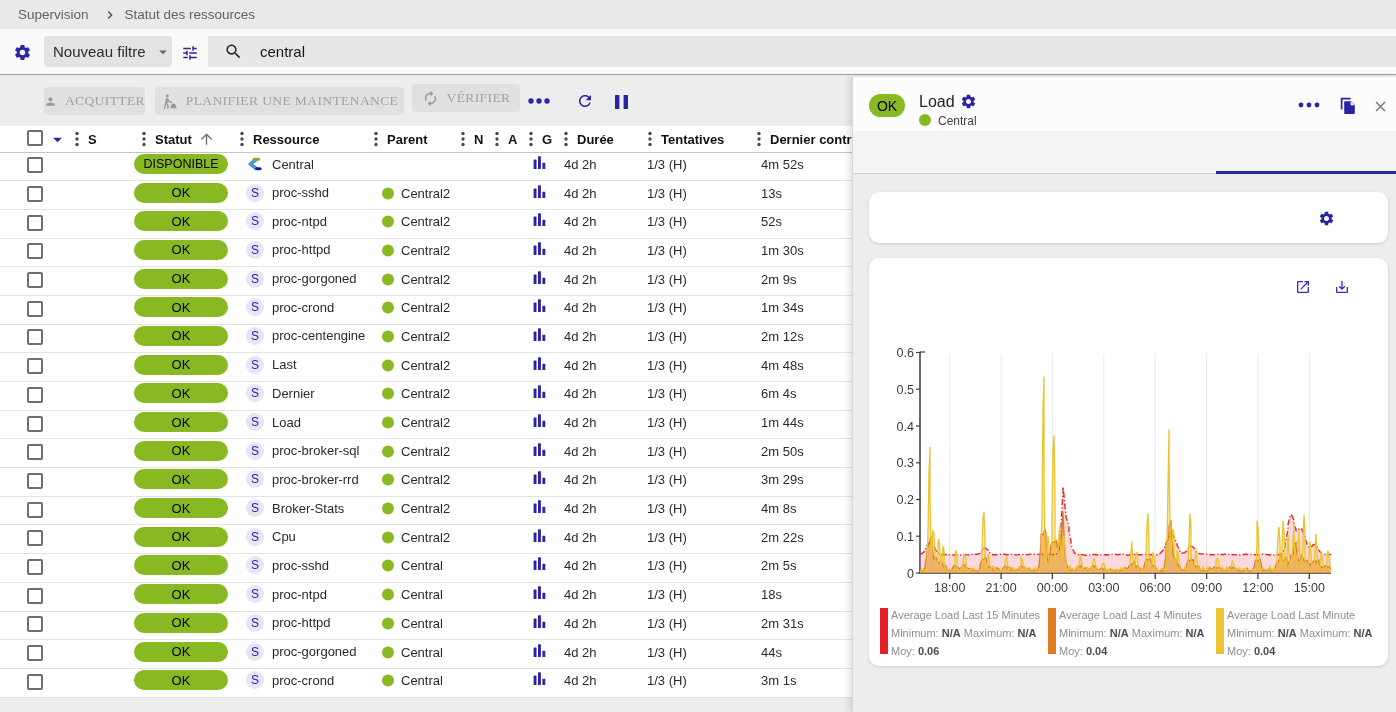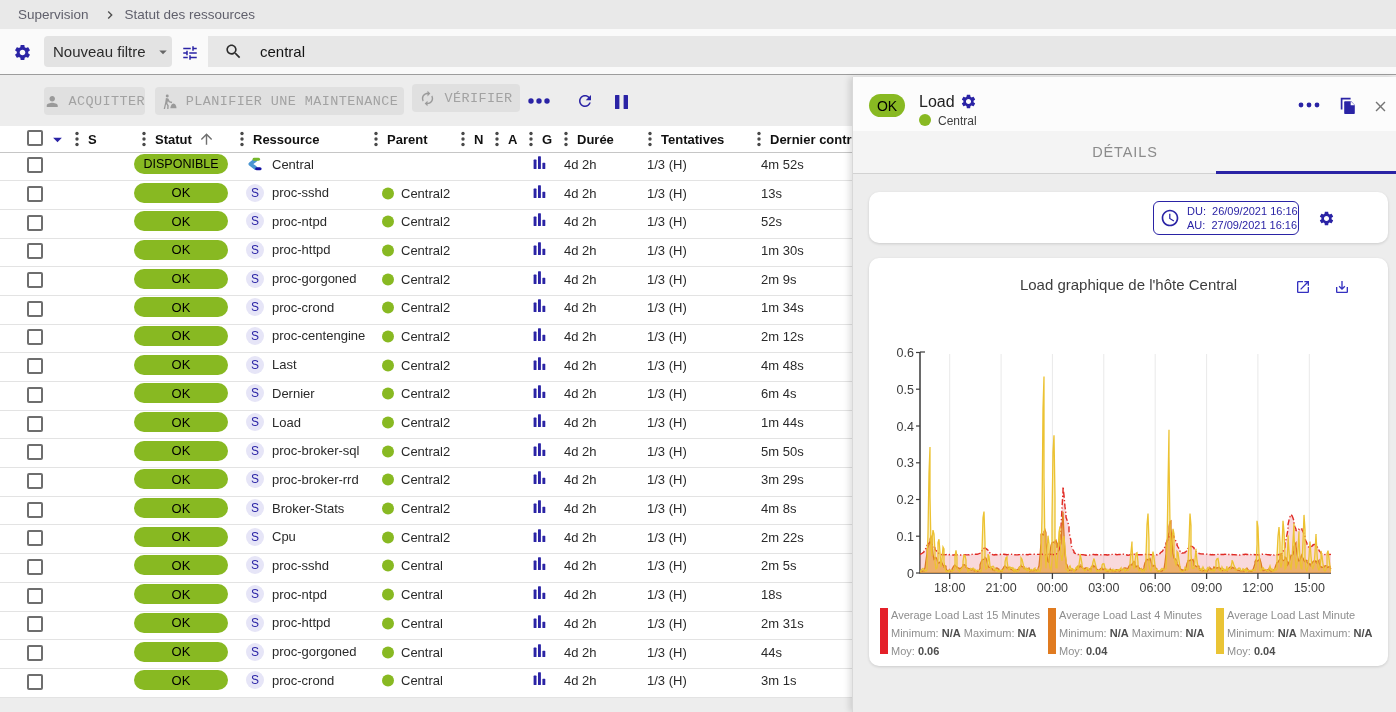--- a/index.html
+++ b/index.html
@@ -3,21 +3,21 @@
 * { margin:0; padding:0; box-sizing:border-box; }
 body { width:1396px; height:712px; background:#ededed; font-family:"Liberation Sans",sans-serif; position:relative; overflow:hidden; }
 .abs { position:absolute; }
 .cb { position:absolute; top:calc(50% - 1px); transform:translateY(-50%); width:16px; height:16px; border:2px solid #6e6e6e; border-radius:2px; background:#fff; }
 .chip { position:absolute; left:134px; top:calc(50% - 2.5px); transform:translateY(-50%); width:94px; height:20px; border-radius:10px; background:#88b922; color:#000; display:flex; align-items:center; justify-content:center; font-weight:400; }
 .tr { position:relative; height:28.7px; border-bottom:1px solid #e3e3e3; background:#fff; }
 .cell { position:absolute; top:calc(50% - 2.5px); transform:translateY(-50%); font-size:13px; color:#2a2a2a; white-space:nowrap; }
 .hc { position:absolute; top:50%; transform:translateY(-50%); font-size:13px; color:#111; white-space:nowrap; display:inline-flex; align-items:center; }
 .hc .dots { margin-right:9px; }
 .hc b { font-weight:700; }
-.gbtn { background:#e0e0e0; border:none; border-radius:4px; color:#a2a2a2; font-size:13.5px; letter-spacing:.4px; display:inline-flex; align-items:center; justify-content:center; height:28px; font-family:Liberation Mono, monospace; }
+.gbtn { background:#e0e0e0; border:none; border-radius:4px; color:#a2a2a2; font-size:13.5px; letter-spacing:.4px; display:inline-flex; align-items:center; justify-content:center; height:28px; font-family:Liberation Serif, serif; }
 </style></head>
 <body>
 
 <div class="abs" style="left:0;top:0;width:1396px;height:29px;background:#e9e9e9;"></div>
 <div class="abs" style="left:18px;top:0;height:29px;display:flex;align-items:center;font-size:13.5px;color:#60606c;">
   <span>Supervision</span>
   <svg width="16" height="16" viewBox="0 0 24 24" fill="#4f4f4f" style="margin:0 7px 0 13px">
       <path d="M8.59 16.59 13.17 12 8.59 7.41 10 6l6 6-6 6z"></path>
     </svg>
   <span>Statut des ressources</span>
@@ -344,21 +344,21 @@
         <span style="margin-left:8px">proc-broker-sql</span>
       </span>
 <span class="cell" style="left:382px"><span style="display:inline-block;width:12px;height:12px;border-radius:50%;background:#88b922;margin-right:7px;vertical-align:-2px"></span>Central2</span>
 <span class="cell gicon" style="left:533px"><svg width="13" height="13" viewBox="0 0 13 13">
           <rect x="0.6" y="3.6" width="2.9" height="9.4" rx="0.6" fill="#2a23a5"></rect>
           <rect x="5.0" y="0.2" width="2.9" height="12.8" rx="0.6" fill="#2a23a5"></rect>
           <rect x="9.4" y="6.8" width="2.9" height="6.2" rx="0.6" fill="#2a23a5"></rect>
         </svg></span>
 <span class="cell" style="left:564px">4d 2h</span>
 <span class="cell" style="left:647px">1/3 (H)</span>
-<span class="cell" style="left:761px">5m 50s</span>
+<span class="cell" style="left:761px">2m 50s</span>
 </div>
 <div class="tr">
 <span class="cb" style="left:27px"></span>
 <span class="chip" style="font-size:13px">OK</span>
 <span class="cell" style="left:246px;display:inline-flex;align-items:center">
         <span style="display:inline-flex;width:18px;height:18px;border-radius:50%;background:#e6e5f7;color:#2a23a5;font-size:12px;align-items:center;justify-content:center;">S</span>
         <span style="margin-left:8px">proc-broker-rrd</span>
       </span>
 <span class="cell" style="left:382px"><span style="display:inline-block;width:12px;height:12px;border-radius:50%;background:#88b922;margin-right:7px;vertical-align:-2px"></span>Central2</span>
 <span class="cell gicon" style="left:533px"><svg width="13" height="13" viewBox="0 0 13 13">
@@ -510,40 +510,29 @@
   <svg style="position:absolute;left:484px;top:19px" width="20" height="20" viewBox="0 0 20 20">
       <path d="M4.6 13.5V2.6h9" stroke="#2a23a5" stroke-width="1.7" fill="none"></path>
       <path d="M8.2 5.3h6l3.6 3.6v8.2c0 .6-.45 1-1 1H8.2c-.55 0-1-.45-1-1V6.3c0-.55.45-1 1-1z" fill="#2a23a5"></path>
       <path d="M13.7 5.3v3.9h4.1z" fill="#fcfcfc"></path>
     </svg>
   <svg style="position:absolute;left:519px;top:21px" width="17" height="17" viewBox="0 0 24 24" fill="#757575">
       <path d="M19 6.41 17.59 5 12 10.59 6.41 5 5 6.41 10.59 12 5 17.59 6.41 19 12 13.41 17.59 19 19 17.59 13.41 12z"></path>
     </svg>
 
   <div style="position:absolute;left:0;top:54px;width:544px;height:43px;background:#f4f4f4;border-bottom:1px solid #d2d2d2;display:flex;">
-    <span style="flex:1;display:flex;align-items:center;justify-content:center;font-size:14.5px;letter-spacing:.9px;color:#8b8b8b;">DÉTAILS</span>
   </div>
   <div style="position:absolute;left:362.6px;top:94px;width:181.4px;height:3px;background:#2a23a5;"></div>
 
   <div style="position:absolute;left:16px;top:115px;width:519px;height:51px;background:#fff;border-radius:10px;box-shadow:0 1px 3px rgba(0,0,0,.14);"></div>
-  <div style="position:absolute;left:300px;top:124px;width:146px;height:34px;border:1px solid #2a23a5;border-radius:6px;display:flex;align-items:center;">
-    <svg width="20" height="20" viewBox="0 0 24 24" style="margin-left:6px" fill="#2a23a5">
-        <path d="M11.99 2C6.47 2 2 6.48 2 12s4.47 10 9.99 10C17.52 22 22 17.52 22 12S17.52 2 11.99 2zM12 20c-4.42 0-8-3.58-8-8s3.58-8 8-8 8 3.58 8 8-3.58 8-8 8zm.5-13H11v6l5.25 3.15.75-1.23-4.5-2.67z"></path>
-      </svg>
-    <div style="margin-left:7px;font-size:11px;color:#2a23a5;line-height:14px;white-space:nowrap;">
-        <div>DU:&nbsp; 26/09/2021 16:16</div>
-        <div>AU:&nbsp; 27/09/2021 16:16</div>
-      </div>
-  </div>
   <svg style="position:absolute;left:465px;top:133px" width="17" height="17" viewBox="0 0 24 24" fill="#2a23a5">
       <path d="M19.14 12.94c.04-.3.06-.61.06-.94 0-.32-.02-.64-.07-.94l2.03-1.58c.18-.14.23-.41.12-.61l-1.92-3.32c-.12-.22-.37-.29-.59-.22l-2.39.96c-.5-.38-1.03-.7-1.62-.94l-.36-2.54c-.04-.24-.24-.41-.48-.41h-3.84c-.24 0-.43.17-.47.41l-.36 2.54c-.59.24-1.13.57-1.62.94l-2.39-.96c-.22-.08-.47 0-.59.22L2.74 8.87c-.12.21-.08.47.12.61l2.03 1.58c-.05.3-.09.63-.09.94s.02.64.07.94l-2.03 1.58c-.18.14-.23.41-.12.61l1.92 3.32c.12.22.37.29.59.22l2.39-.96c.5.38 1.03.7 1.62.94l.36 2.54c.05.24.24.41.48.41h3.84c.24 0 .44-.17.47-.41l.36-2.54c.59-.24 1.13-.56 1.62-.94l2.39.96c.22.08.47 0 .59-.22l1.92-3.32c.12-.22.07-.47-.12-.61zM12 15.6c-1.98 0-3.6-1.62-3.6-3.6s1.62-3.6 3.6-3.6 3.6 1.62 3.6 3.6-1.62 3.6-3.6 3.6z"></path>
     </svg>
 
   <div style="position:absolute;left:16px;top:181px;width:519px;height:408px;background:#fff;border-radius:10px;box-shadow:0 1px 3px rgba(0,0,0,.14);"></div>
-  <div style="position:absolute;left:16px;top:199px;width:519px;text-align:center;font-size:15px;color:#3d3d3d;">Load graphique de l'hôte Central</div>
   <svg style="position:absolute;left:442px;top:202px" width="16" height="16" viewBox="0 0 24 24" fill="#3431c0">
       <path d="M19 19H5V5h7V3H5c-1.11 0-2 .9-2 2v14c0 1.1.89 2 2 2h14c1.1 0 2-.9 2-2v-7h-2v7zM14 3v2h3.59l-9.83 9.83 1.41 1.41L19 6.41V10h2V3h-7z"></path>
     </svg>
   <svg style="position:absolute;left:481px;top:202px" width="16" height="16" viewBox="0 0 24 24" fill="#3431c0">
       <path d="M19 12v7H5v-7H3v7c0 1.1.9 2 2 2h14c1.1 0 2-.9 2-2v-7h-2zm-6 .67 2.59-2.58L17 11.5l-5 5-5-5 1.41-1.41L11 12.67V3h2v9.67z"></path>
     </svg>
 
   <svg style="position:absolute;left:16px;top:263px" width="519" height="260" viewBox="0 0 519 260">
 
     <line x1="80.7" y1="14" x2="80.7" y2="233" stroke="#e9e9e9" stroke-width="1"></line>

